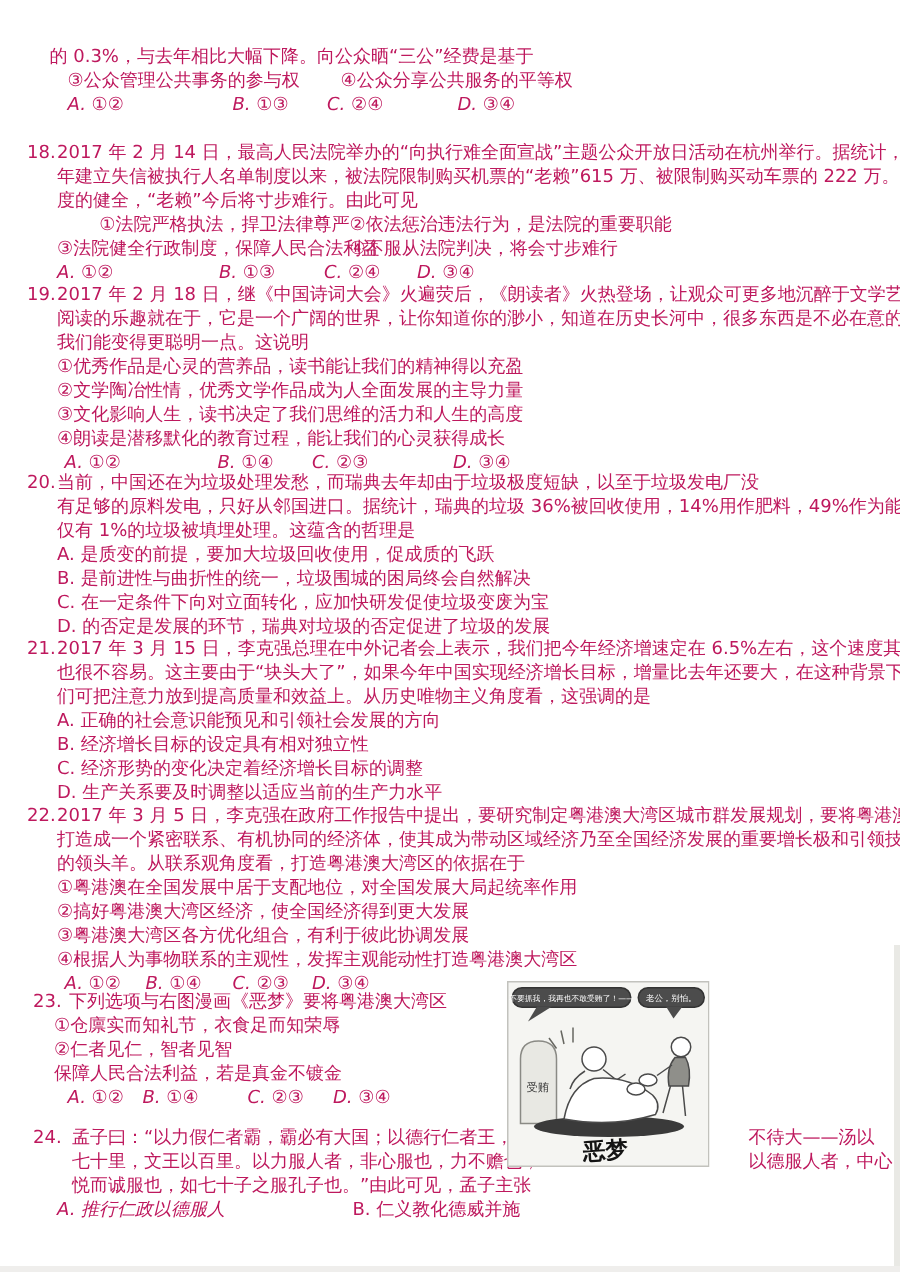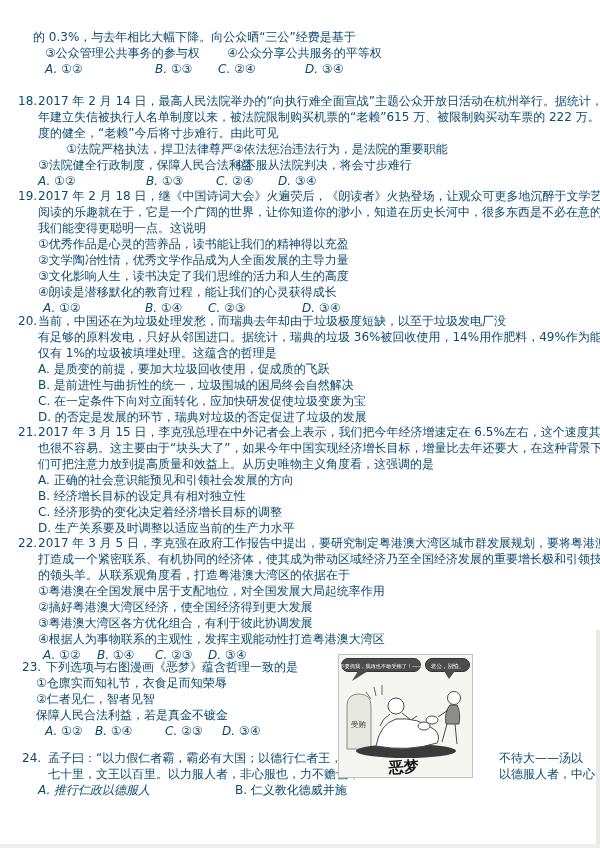--- a/index.html
+++ b/index.html
@@ -1,19 +1,19 @@
 <!DOCTYPE html>
 <html><head>
 <meta charset="utf-8">
 <style>
   html,body{margin:0;padding:0;background:#ffffff;}
   .page{
     position:relative;width:600px;height:848px;background:#ffffff;
     font-family:"DejaVu Sans",sans-serif;font-size:12px;line-height:16px;
-    color:#0c4a6e;overflow:hidden;
+    color:#be185d;overflow:hidden;
   }
   .q{position:absolute;white-space:nowrap;}
   .ln{height:16px;white-space:nowrap;}
   .qnum{display:inline-block;width:20px;}
   .ind{padding-left:20px;}
   .ind12{padding-left:12px;}
   .cell{display:inline-block;font-style:italic;}
   .c1{display:inline-block;width:182px;}
   .c2{display:inline-block;width:195px;text-align:right;}
   .edge{position:absolute;background:#e9e9e5;}
@@ -88,32 +88,33 @@
     <div class="ln ind">①粤港澳在全国发展中居于支配地位，对全国发展大局起统率作用</div>
     <div class="ln ind">②搞好粤港澳大湾区经济，使全国经济得到更大发展</div>
     <div class="ln ind">③粤港澳大湾区各方优化组合，有利于彼此协调发展</div>
     <div class="ln ind">④根据人为事物联系的主观性，发挥主观能动性打造粤港澳大湾区</div>
     <div class="ln ind" style="padding-left:25px">
       <span class="cell" style="width:54px">A. ①②</span><span class="cell" style="width:58px">B. ①④</span><span class="cell" style="width:53px">C. ②③</span><span class="cell">D. ③④</span>
     </div>
   </div>
 
   <div class="q" style="top:659px;left:22px">
-    <div class="ln"><span class="qnum" style="width:24px">23.</span><span>下列选项与右图漫画《恶梦》蕴含哲理一致的是</span></div>
+    <div class="ln"><span class="qnum" style="width:24px">23.</span><span>下列选项与右图漫画《恶梦》要将粤港澳大湾区</span></div>
     <div class="ln" style="padding-left:14px">①仓廪实而知礼节，衣食足而知荣辱</div>
     <div class="ln" style="padding-left:14px">②仁者见仁，智者见智</div>
     <div class="ln" style="padding-left:14px">保障人民合法利益，若是真金不镀金</div>
     <div class="ln" style="padding-left:23px">
       <span class="cell" style="width:50px">A. ①②</span><span class="cell" style="width:70px">B. ①④</span><span class="cell" style="width:57px">C. ②③</span><span class="cell">D. ③④</span>
     </div>
   </div>
 
   <div class="q" style="top:750px;left:22px">
     <div class="ln"><span class="qnum" style="width:26px">24.</span><span>孟子曰：“以力假仁者霸，霸必有大国；以德行仁者王，王</span></div>
     <div class="ln" style="padding-left:26px">七十里，文王以百里。以力服人者，非心服也，力不赡也；</div>
+    <div class="ln" style="padding-left:26px">悦而诚服也，如七十子之服孔子也。”由此可见，孟子主张</div>
     <div class="ln" style="padding-left:16px">
       <span class="cell" style="width:197px">A. 推行仁政以德服人</span><span>B. 仁义教化德威并施</span>
     </div>
   </div>
 
   <div class="q" style="top:750px;left:499px">
     <div class="ln">不待大——汤以</div>
     <div class="ln">以德服人者，中心</div>
   </div>
 

